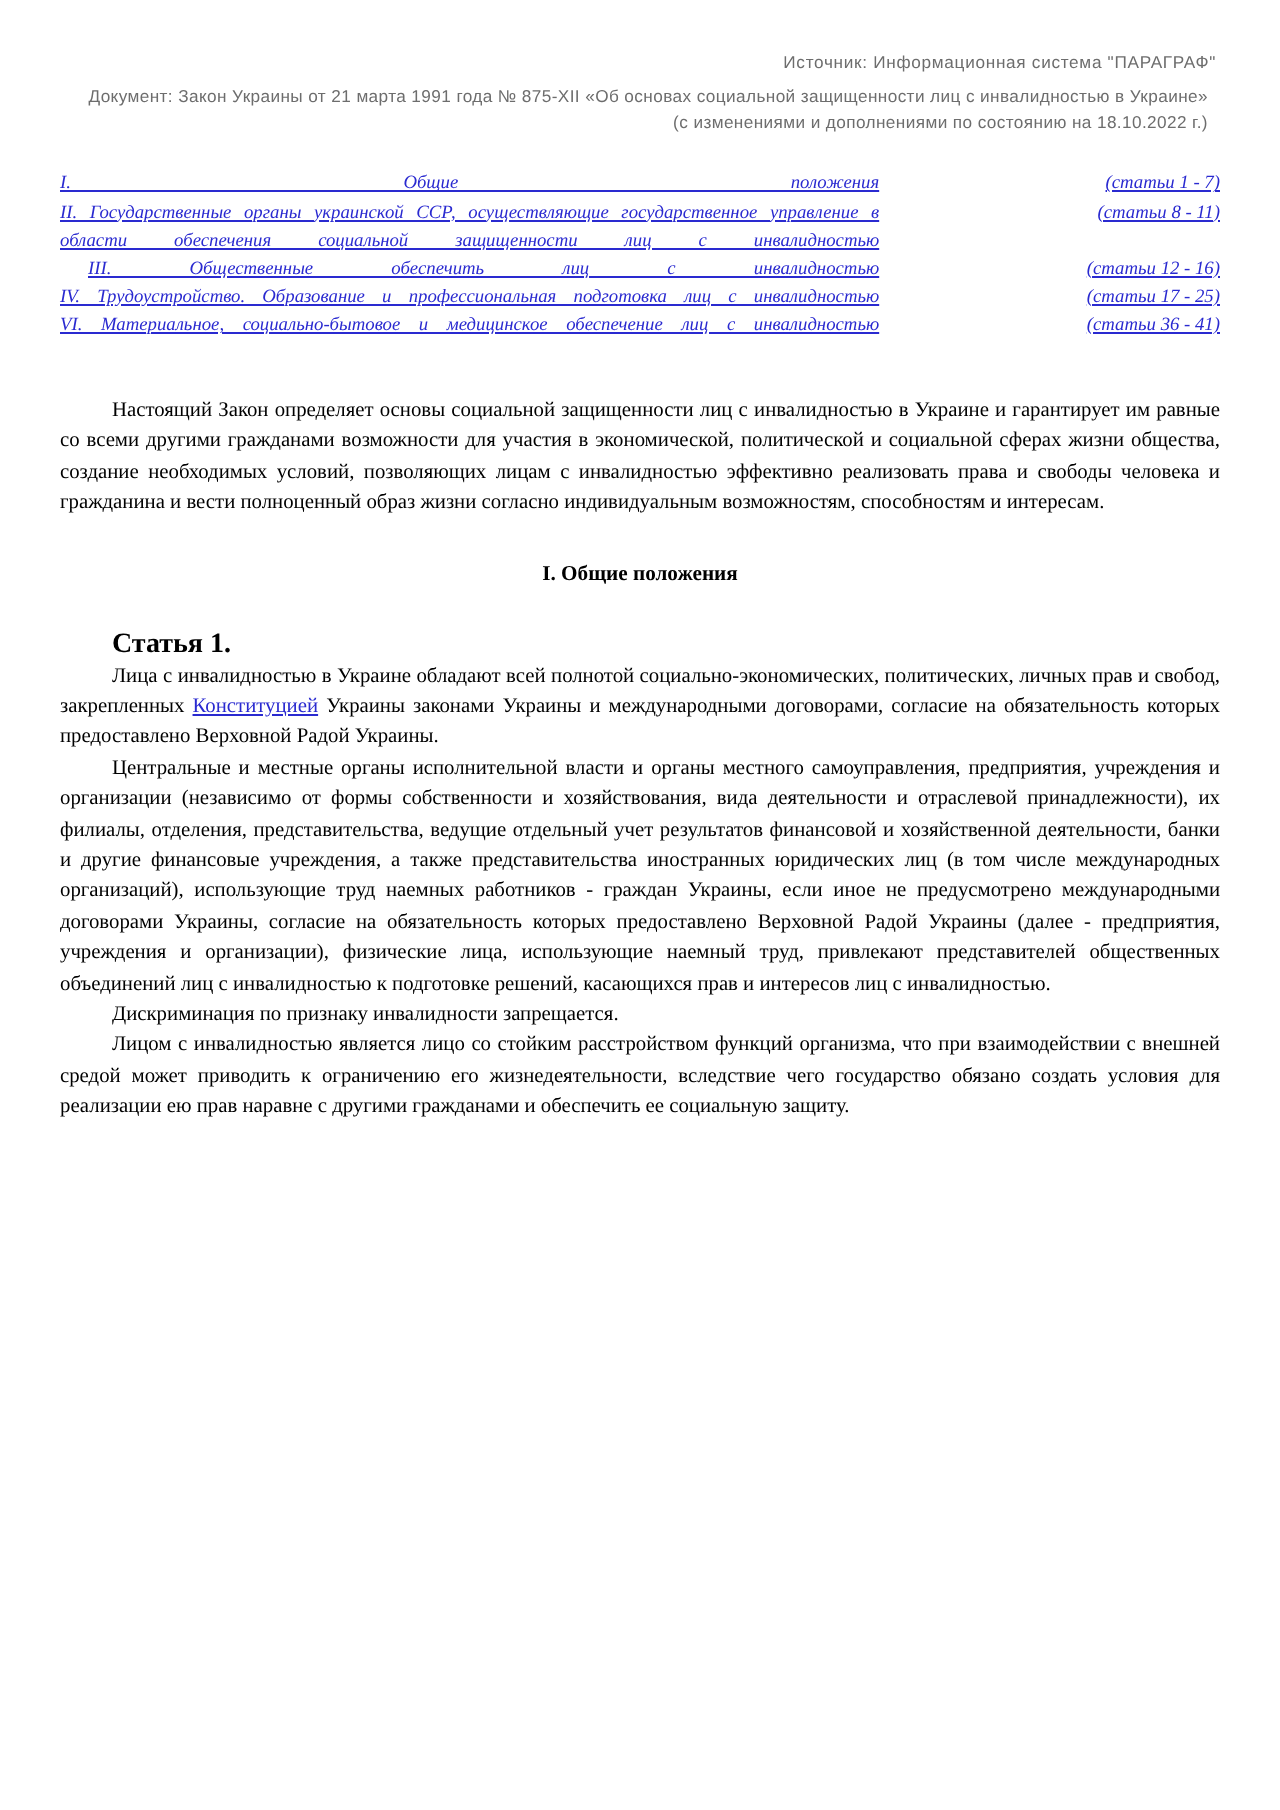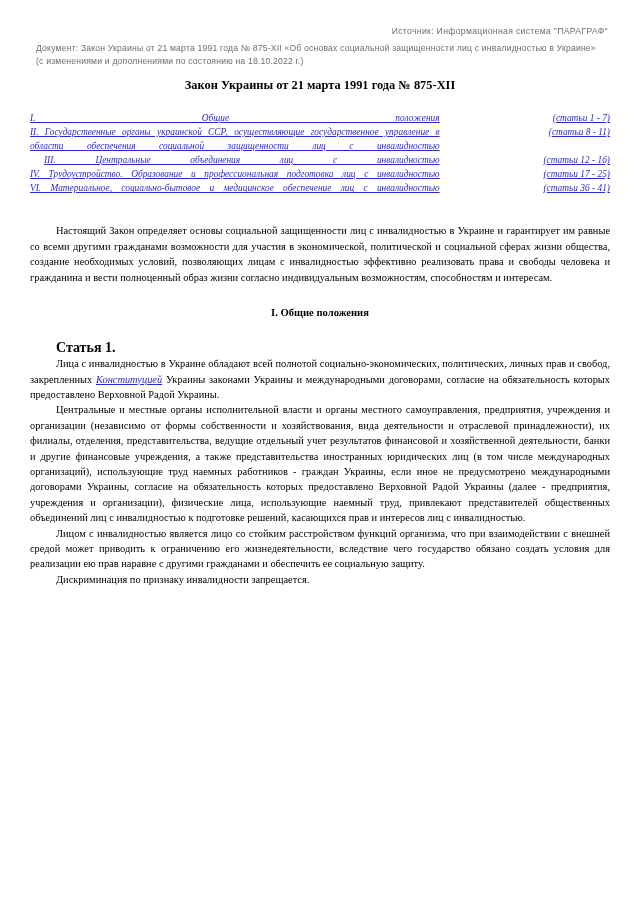--- a/index.html
+++ b/index.html
@@ -29,21 +29,21 @@
   .source-line {
     text-align: right;
     font-family: "Liberation Sans", "DejaVu Sans", sans-serif;
     font-size: 8.6px;
     color: #6d6d6d;
     letter-spacing: .35px;
     margin: 0 0 6px 0;
     padding-right: 2px;
   }
   .doc-line {
-    text-align: left;
+    text-align: right;
     font-family: "Liberation Sans", "DejaVu Sans", sans-serif;
     font-size: 8.6px;
     color: #6d6d6d;
     letter-spacing: .2px;
     line-height: 13.2px;
     margin: 0 0 10px 0;
     padding: 0 6px;
   }
 
   
@@ -123,49 +123,47 @@
   }
   .article-head {
     font-weight: bold;
     font-size: 14px;
     text-indent: 26px;
     margin: 22px 0 0 0;
   }
   .body-para a {
     color: #2a2ad0;
     text-decoration: underline;
-    font-style: italic;
   }
 </style>
 </head>
 <body>
 
 <div class="page">
   <div class="inner">
 
     <div class="source-line">Источник: Информационная система "ПАРАГРАФ"</div>
 
     <div class="doc-line">Документ: Закон Украины от 21 марта 1991 года № 875-XII «Об основах социальной защищенности лиц с инвалидностью в Украине» (с изменениями и дополнениями по состоянию на 18.10.2022 г.)</div>
 
-    <div class="title1">Закон Украины от 21 марта 1991 года № 875-XII</div>
 
 
 
     <table class="toc">
       <tbody id="toc-body">
           <tr>
             <td class="name"><a href="#" class="lnk">I. Общие положения</a></td>
             <td class="range"><a href="#" class="lnk">(статьи 1 - 7)</a></td>
           </tr>
           <tr>
             <td class="name"><a href="#" class="lnk">II. Государственные органы украинской ССР, осуществляющие государственное управление в области обеспечения социальной защищенности лиц с инвалидностью</a></td>
             <td class="range"><a href="#" class="lnk">(статьи 8 - 11)</a></td>
           </tr>
           <tr>
-            <td class="name indent1"><a href="#" class="lnk">III. Центральные объединения лиц с инвалидностью</a></td>
+            <td class="name indent1"><a href="#" class="lnk">III. Общественные обеспечить лиц с инвалидностью</a></td>
             <td class="range"><a href="#" class="lnk">(статьи 12 - 16)</a></td>
           </tr>
           <tr>
             <td class="name"><a href="#" class="lnk">IV. Трудоустройство. Образование и профессиональная подготовка лиц с инвалидностью</a></td>
             <td class="range"><a href="#" class="lnk">(статьи 17 - 25)</a></td>
           </tr>
           <tr>
             <td class="name"><a href="#" class="lnk">VI. Материальное, социально-бытовое и медицинское обеспечение лиц с инвалидностью</a></td>
             <td class="range"><a href="#" class="lnk">(статьи 36 - 41)</a></td>
           </tr>
@@ -176,18 +174,18 @@
 
     <div class="section-head">I. Общие положения</div>
 
     <div class="article-head">Статья 1.</div>
 
     <p class="body-para"><span>Лица с инвалидностью в Украине обладают всей полнотой социально-экономических, политических, личных прав и свобод, закрепленных </span><a href="#">Конституцией</a><span> Украины законами Украины и международными договорами, согласие на обязательность которых предоставлено Верховной Радой Украины.</span></p>
 
     <p class="body-para">Центральные и местные органы исполнительной власти и органы местного самоуправления, предприятия, учреждения и организации (независимо от формы собственности и хозяйствования, вида деятельности и отраслевой принадлежности), их филиалы, отделения, представительства, ведущие отдельный учет результатов финансовой и хозяйственной деятельности, банки и другие финансовые учреждения, а также представительства иностранных юридических лиц (в том числе международных организаций), использующие труд наемных работников - граждан Украины, если иное не предусмотрено международными договорами Украины, согласие на обязательность которых предоставлено Верховной Радой Украины (далее - предприятия, учреждения и организации), физические лица, использующие наемный труд, привлекают представителей общественных объединений лиц с инвалидностью к подготовке решений, касающихся прав и интересов лиц с инвалидностью.</p>
 
 
+    <p class="body-para">Дискриминация по признаку инвалидности запрещается.</p>
+
     <p class="body-para">Лицом с инвалидностью является лицо со стойким расстройством функций организма, что при взаимодействии с внешней средой может приводить к ограничению его жизнедеятельности, вследствие чего государство обязано создать условия для реализации ею прав наравне с другими гражданами и обеспечить ее социальную защиту.</p>
-
-    <p class="body-para">Дискриминация по признаку инвалидности запрещается.</p>
 
   </div>
 </div>
 
 </body></html>

